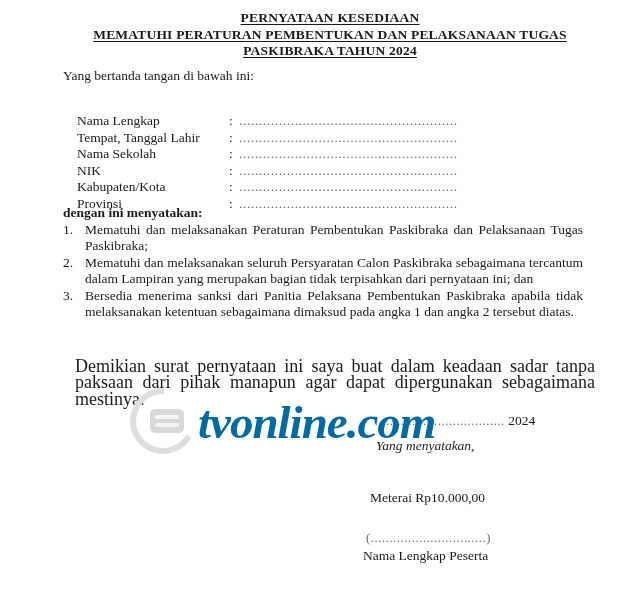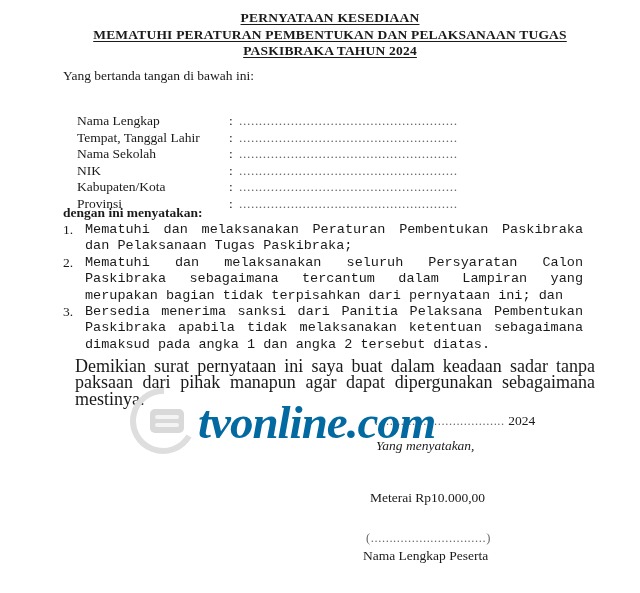--- a/index.html
+++ b/index.html
@@ -138,21 +138,20 @@
     margin-bottom: 0px;
   }
   .clause-num {
     flex: 0 0 22px;
     text-align: left;
   }
   .clause-body {
     flex: 1 1 auto;
     text-align: justify;
     text-justify: inter-word;
-    font-family: Liberation Mono, monospace;
   }
 
   
   .closing {
     position: absolute;
     left: 75px;
     top: 358px;
     width: 520px;
     font-size: 18px;
     line-height: 16.4px;

